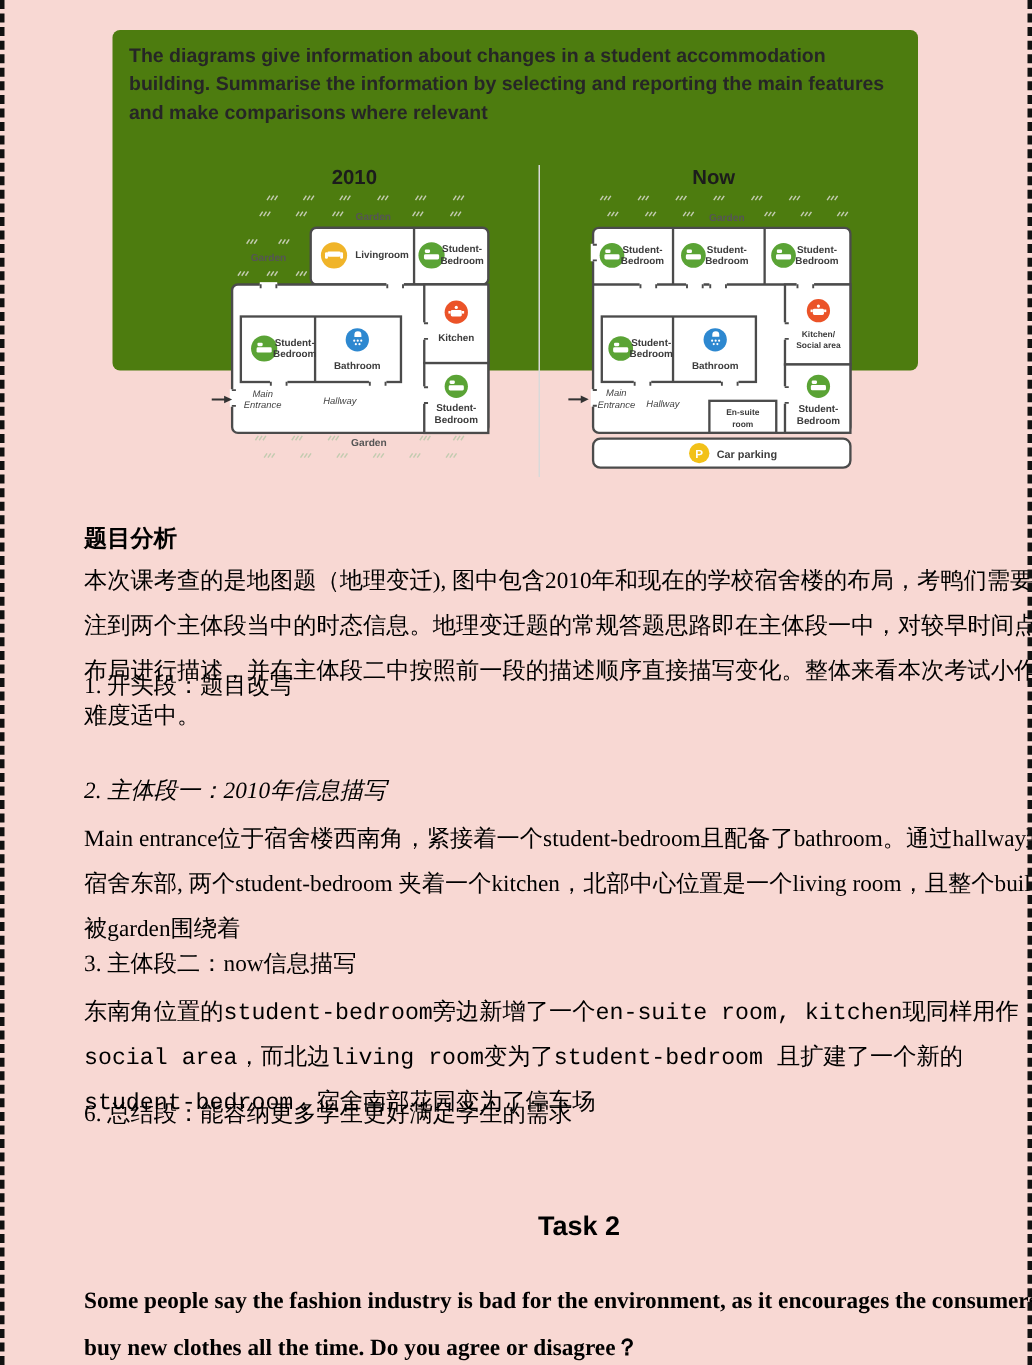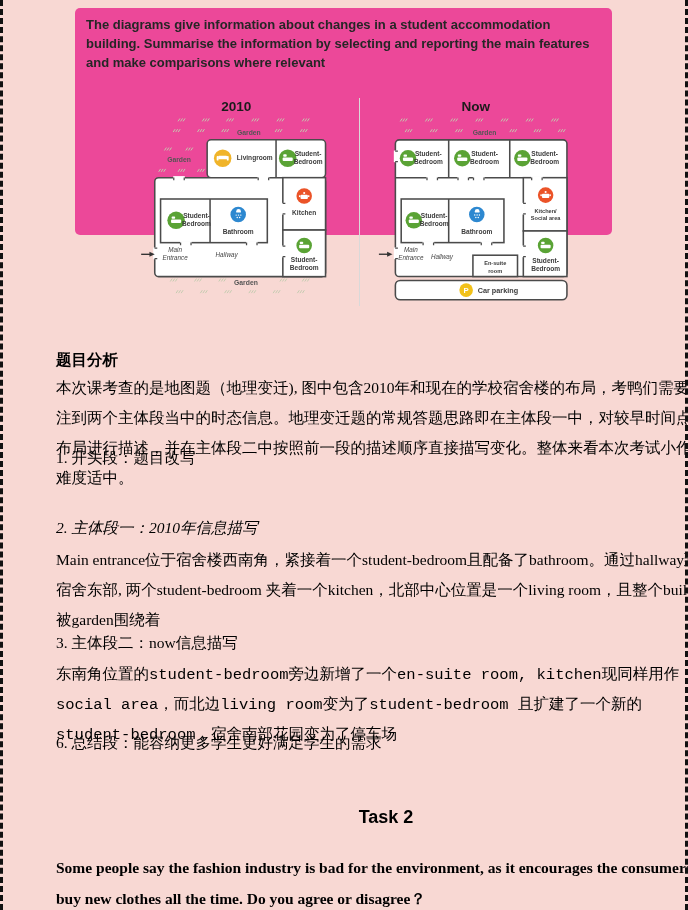--- a/index.html
+++ b/index.html
@@ -3,22 +3,22 @@
 <meta charset="utf-8">
 <style>
   html,body{margin:0;padding:0;}
   body{
     width:688px;height:910px;position:relative;overflow:hidden;
     background:#f8d8d3;
     font-family:"Liberation Serif",serif;color:#000;
   }
   .frame{position:absolute;inset:0;border-left:3px dashed #111;border-right:3px dashed #111;pointer-events:none;z-index:9;}
   .card{
-    position:absolute;left:75px;top:8px;width:537px;height:227px;
-    background:#ec4899;border-radius:5px;
+    position:absolute;left:75px;top:20px;width:537px;height:227px;
+    background:#4d7c0f;border-radius:5px;
   }
   .instruction{
     position:absolute;left:11px;top:8px;width:512px;
     font-family:"Liberation Sans",sans-serif;font-weight:bold;
     font-size:13px;line-height:1.45;color:#262626;
   }
   .diagrams{position:absolute;left:6px;top:84px;display:flex;align-items:flex-end;gap:16px;}
   .vdivider{width:1px;height:208px;background:#d9d9d9;margin-top:4px;}
   svg{display:block;}
   .wall{fill:#ffffff;stroke:#4b4b4b;stroke-width:1.6;}

